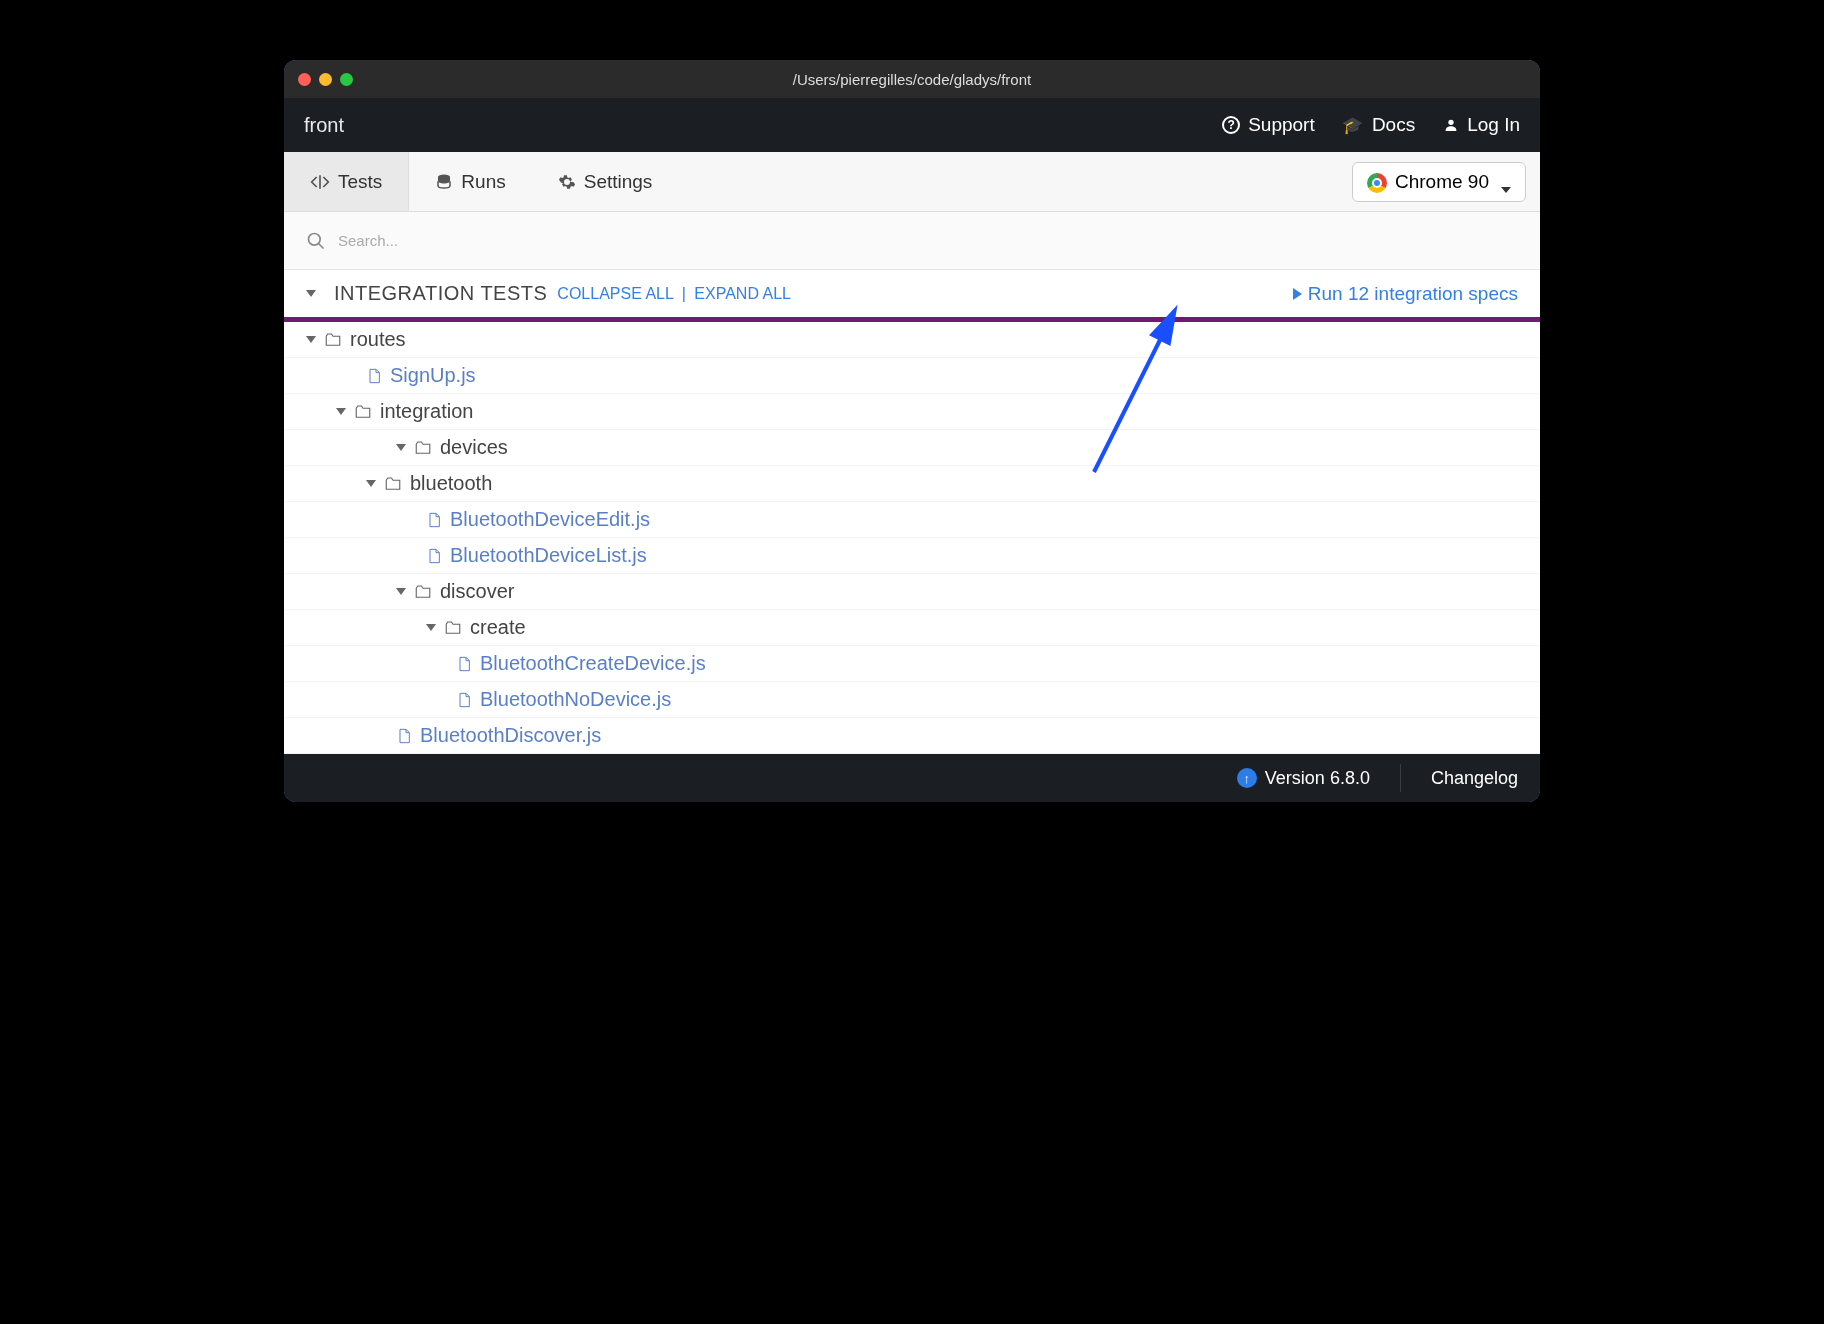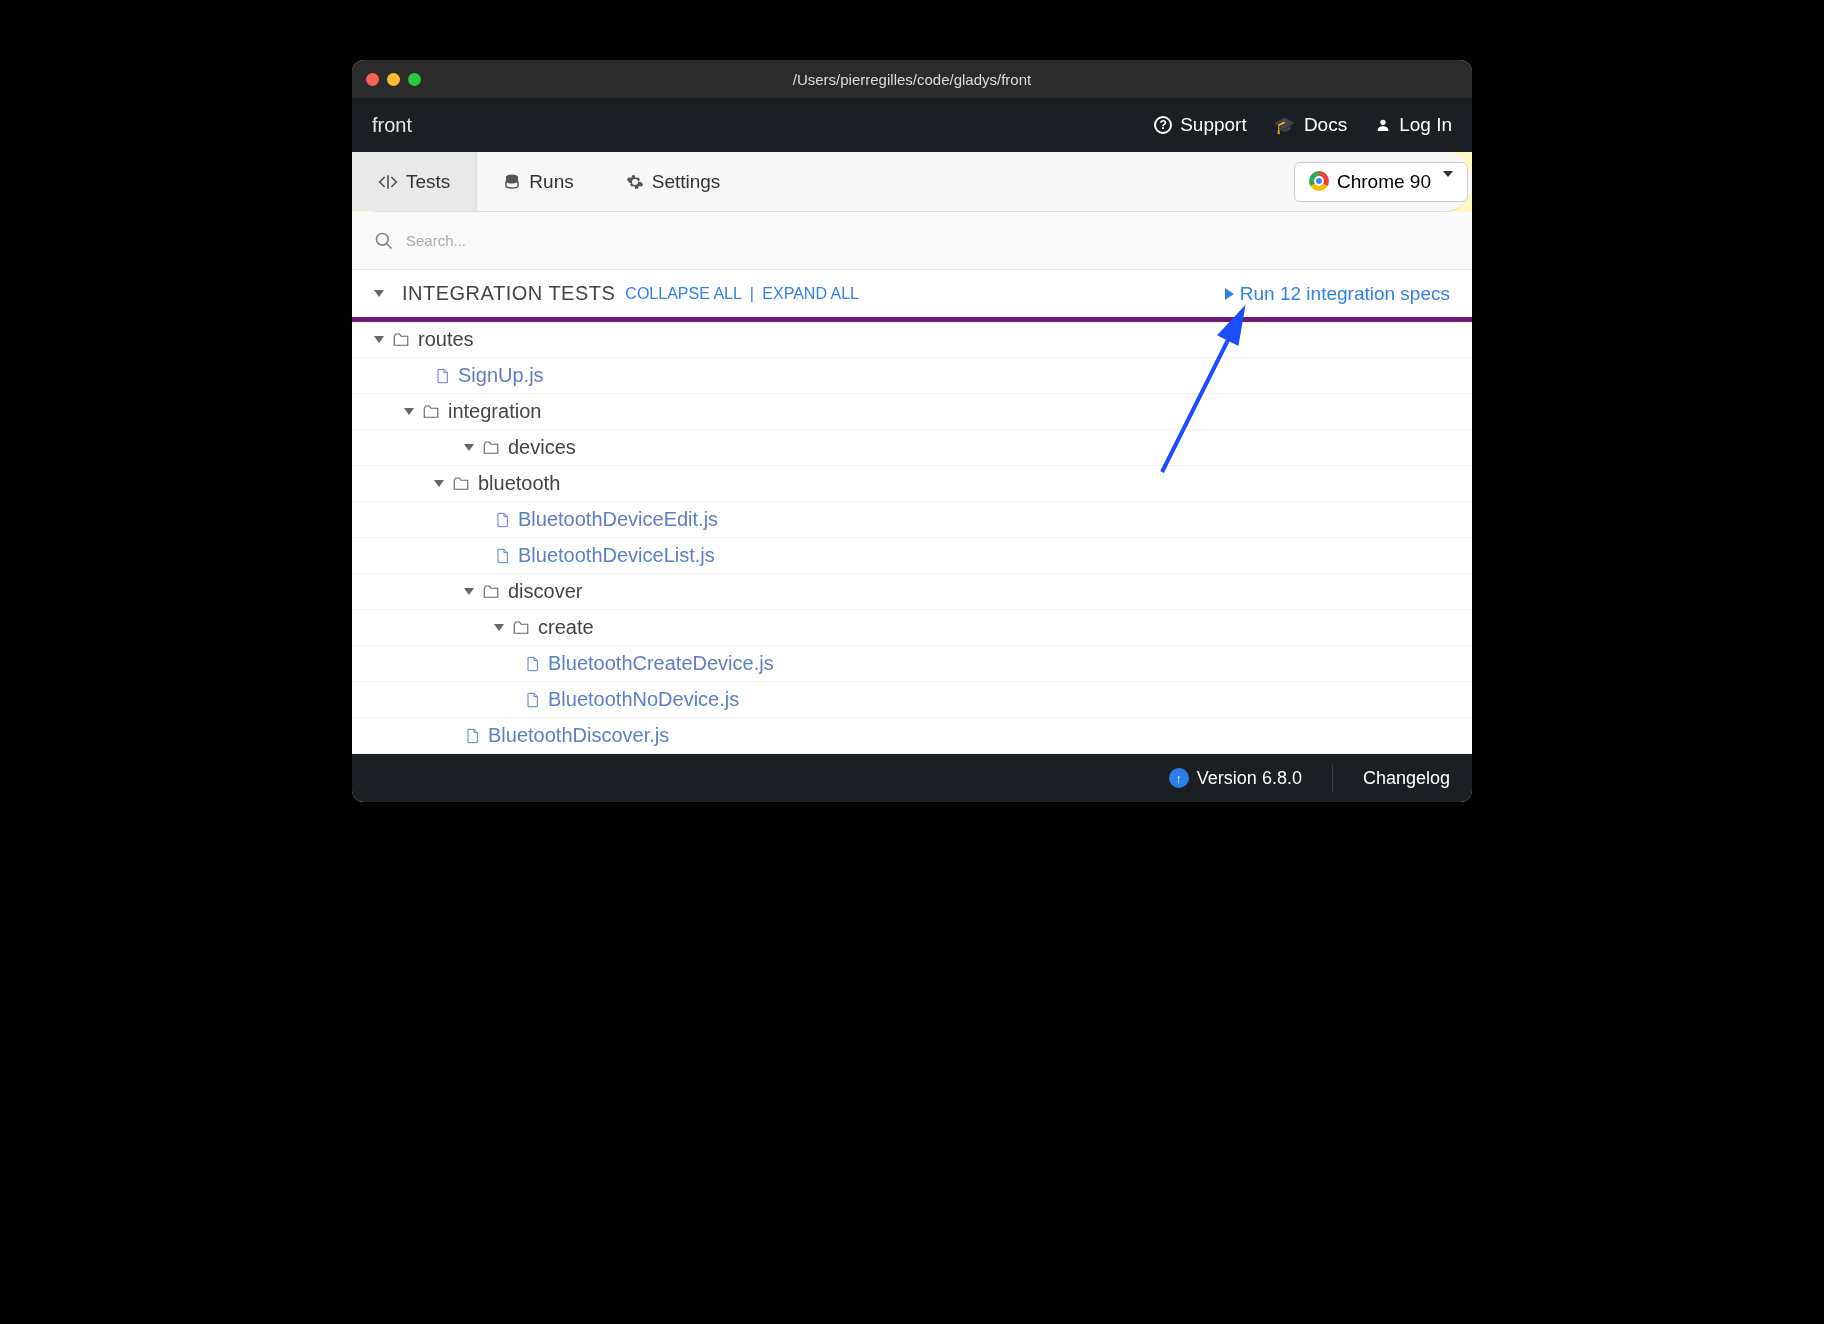--- a/index.html
+++ b/index.html
@@ -7,25 +7,25 @@
     background: #000;
     font-family: -apple-system, BlinkMacSystemFont, "Segoe UI", Helvetica, Arial, sans-serif;
     width: 1824px;
     height: 1324px;
     display: flex;
     align-items: flex-start;
     justify-content: center;
     padding-top: 60px;
   }
   .window {
-    width: 1120px;
+    width: 1256px;
     border-radius: 12px;
     overflow: hidden;
     box-shadow: 0 20px 60px rgba(0,0,0,0.6);
-    background: #fef9c3;
+    background: #3b82f6;
     position: relative;
   }
   .titlebar {
     background: #2b2b2b;
     height: 38px;
     display: flex;
     align-items: center;
     padding: 0 14px;
     position: relative;
   }
@@ -57,46 +57,45 @@
   .icon-q { width: 18px; height: 18px; border: 2px solid #fff; border-radius: 50%; display: inline-flex; align-items: center; justify-content: center; font-size: 12px; font-weight: bold; }
   .icon-grad::before { content: "🎓"; font-size: 17px; }
   .icon-user { width: 16px; height: 16px; display: inline-block; }
   .tabbar {
     background: #f7f7f7;
     border-bottom: 1px solid #ddd;
     height: 60px;
     display: flex;
     align-items: center;
     padding: 0 0 0 0;
-    border-radius: 27px;
   }
   .tab {
     height: 100%;
     display: flex;
     align-items: center;
     gap: 8px;
     padding: 0 26px;
     font-size: 19px;
     color: #333;
     cursor: pointer;
   }
   .tab.active {
     background: #e9e9e9;
     border-right: 1px solid #ddd;
   }
   .tab-icon { color: #555; display: inline-flex; }
   .tabbar-spacer { flex: 1; }
   .browser-select {
-    margin-right: 4px;
+    margin-right: 14px;
     border: 1px solid #ccc;
     border-radius: 6px;
     background: #fff;
     padding: 8px 14px;
     display: flex;
-    align-items: flex-start;
+    align-items: flex-end;
     gap: 8px;
     font-size: 19px;
     cursor: pointer;
   }
   .chrome-logo {
     width: 20px; height: 20px; border-radius: 50%;
     background: conic-gradient(#ea4335 0 120deg, #fbbc05 120deg 240deg, #34a853 240deg 360deg);
     position: relative;
   }
   .chrome-logo::after {

